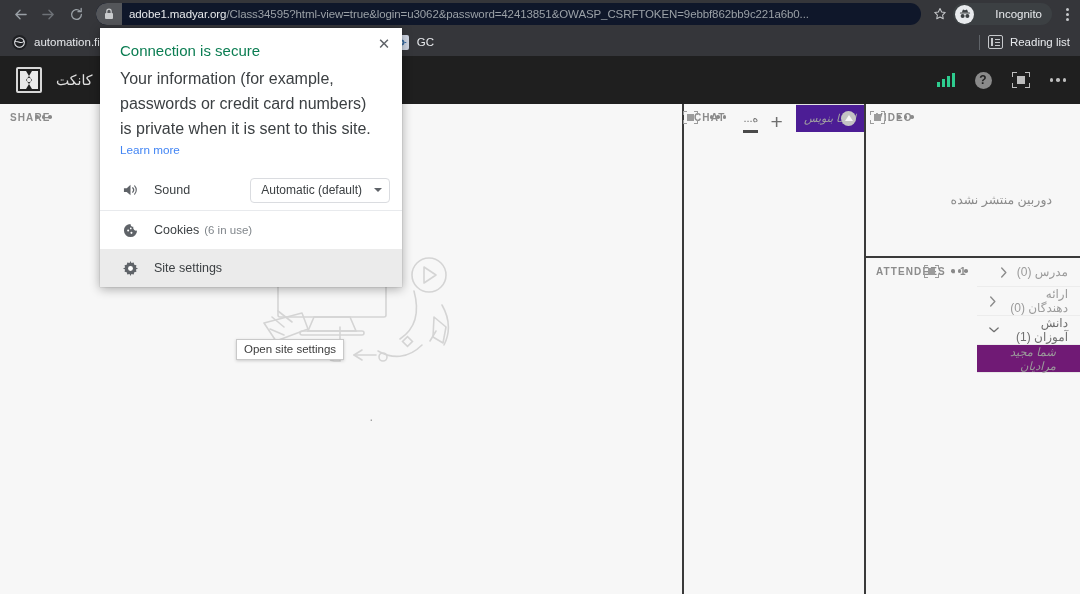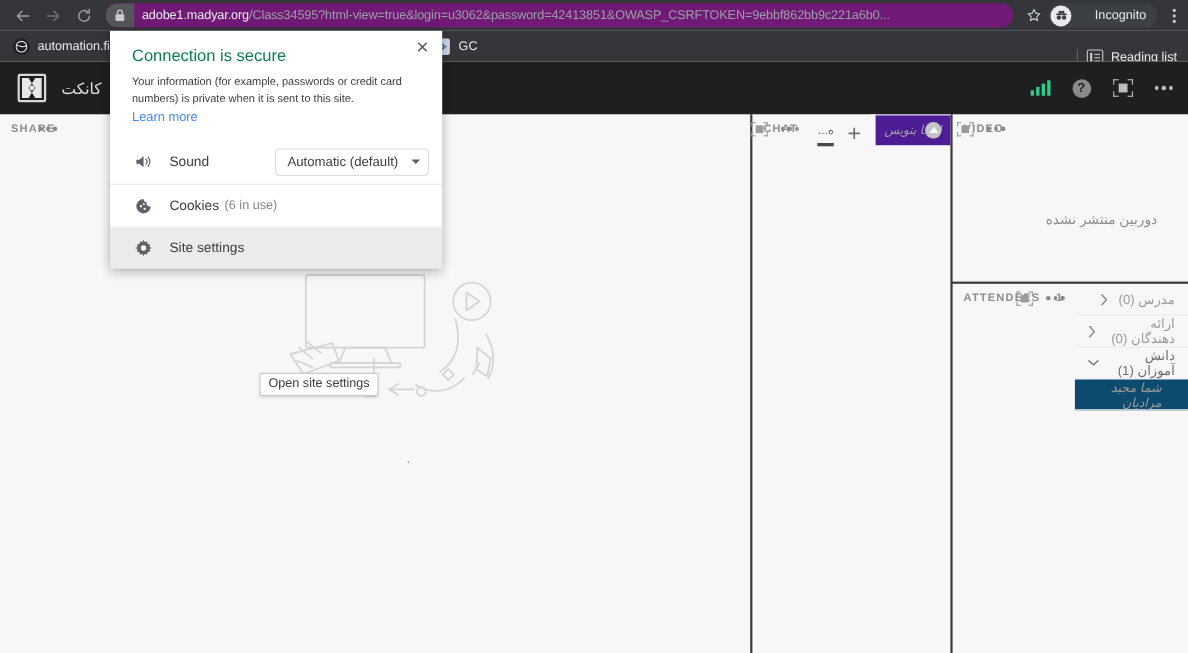--- a/index.html
+++ b/index.html
@@ -16,21 +16,21 @@
     background: #35363a; display: flex; align-items: center;
   }
   .nav-btn {
     width: 28px; height: 28px; display: flex; align-items: center;
     justify-content: center; color: #9aa0a6; font-size: 15px;
     line-height: 1; user-select: none;
   }
   .nav-btn.first { margin-left: 6px; }
   .nav-btn svg { display: block; }
   .omnibox {
-    flex: 1; height: 22px; background: #701a75; border-radius: 11px;
+    flex: 1; height: 22px; background: #0f172a; border-radius: 11px;
     margin: 0 6px 0 6px; display: flex; align-items: center;
     padding: 0 8px 0 0; overflow: hidden; position: relative;
   }
   .lock-pill {
     width: 26px; height: 22px; border-radius: 11px 0 0 11px;
     background: #54565a; display: flex; align-items: center;
     justify-content: center; flex: none;
   }
   .url-text {
     font-size: 11.5px; color: #9aa0a6; white-space: nowrap;
@@ -63,21 +63,21 @@
     background: #35363a; display: flex; align-items: center;
   }
   .bm-item {
     display: flex; align-items: center; height: 22px; padding: 0 7px;
     border-radius: 4px; margin-left: 4px; white-space: nowrap; overflow: hidden;
   }
   .bm-label { font-size: 11.5px; color: #e8eaed; margin-left: 7px; }
   .bm-icon { width: 16px; height: 16px; flex: none; display: flex; align-items: center; justify-content: center; }
   .bm-icon-circle { width: 15px; height: 15px; border-radius: 50%; background: #1f2023; display:flex; align-items:center; justify-content:center; }
   .bm-icon-sq { width: 15px; height: 15px; border-radius: 2px; background: #cfd6e4; display:flex;align-items:center;justify-content:center; }
-  .bm-right { position: absolute; right: 0; top: 10px; height: 28px; display: flex; align-items: center; }
+  .bm-right { position: absolute; right: 0; top: 0; height: 28px; display: flex; align-items: center; }
   .bm-sep { width: 1px; height: 15px; background: #5f6368; margin: 0 6px; }
   .reading-list { display: flex; align-items: center; padding: 0 10px 0 2px; }
   .rl-icon {
     width: 15px; height: 14px; border: 1.4px solid #c6c8cb; border-radius: 2px;
     position: relative; margin-right: 7px; flex:none;
   }
   .rl-icon::before {
     content:""; position:absolute; left:2px; top:2px; width:2px; height:8px; background:#c6c8cb;
   }
   .rl-icon::after {
@@ -188,40 +188,40 @@
   .pod-attendees { flex: 1; }
   .att-list { flex: 1; overflow: hidden; }
   .att-group {
     height: 29px; display: flex; align-items: center; padding: 0 12px;
     border-bottom: 1px solid #ececec; direction: rtl; gap: 8px;
   }
   .att-arrow { color: #8c8c8c; font-size: 11px; display: flex; align-items: center; width: 10px; justify-content: center; }
   .att-group-label { font-size: 12px; color: #9b9b9b; direction: rtl; }
   .att-member {
     height: 28px; display: flex; align-items: center; justify-content: flex-end;
-    padding: 0 24px 0 12px; background: #0c4a6e; border-bottom: 1px solid #e6e6e6;
+    padding: 0 24px 0 12px; background: #701a75; border-bottom: 1px solid #e6e6e6;
   }
   .att-member-label { font-size: 11.5px; color: #9b9b9b; direction: rtl; font-style: italic; }
 
   
   .site-popup {
     position: absolute; left: 100px; top: 28px; width: 302px;
     background: #ffffff; box-shadow: 0 2px 10px rgba(0,0,0,0.32), 0 0 1px rgba(0,0,0,0.3);
     z-index: 50; padding-bottom: 0;
   }
   .popup-close {
     position: absolute; right: 9px; top: 6px; width: 18px; height: 18px;
     display: flex; align-items: center; justify-content: center;
     color: #5f6368; font-size: 15px; line-height: 1;
   }
   .popup-heading {
     font-size: 15px; color: #0b7d52; padding: 14px 20px 0 20px; font-weight: 400;
   }
   .popup-desc {
-    font-size: 10px; color: #3c4043; padding: 8px 22px 0 20px; line-height: 1.55;
+    font-size: 16px; color: #3c4043; padding: 8px 22px 0 20px; line-height: 1.55;
   }
   .popup-link {
     font-size: 11.7px; color: #4285f4; padding: 2px 20px 14px 20px; display: block; cursor: pointer;
   }
   .popup-divider { height: 1px; background: #e8eaed; }
   .perm-row {
     display: flex; align-items: center; height: 40px; padding: 0 12px 0 20px; position: relative;
   }
   .perm-icon { width: 20px; display: flex; align-items: center; justify-content: center; flex: none; color: #5f6368; }
   .perm-label { font-size: 12.5px; color: #3c4043; margin-left: 14px; }

